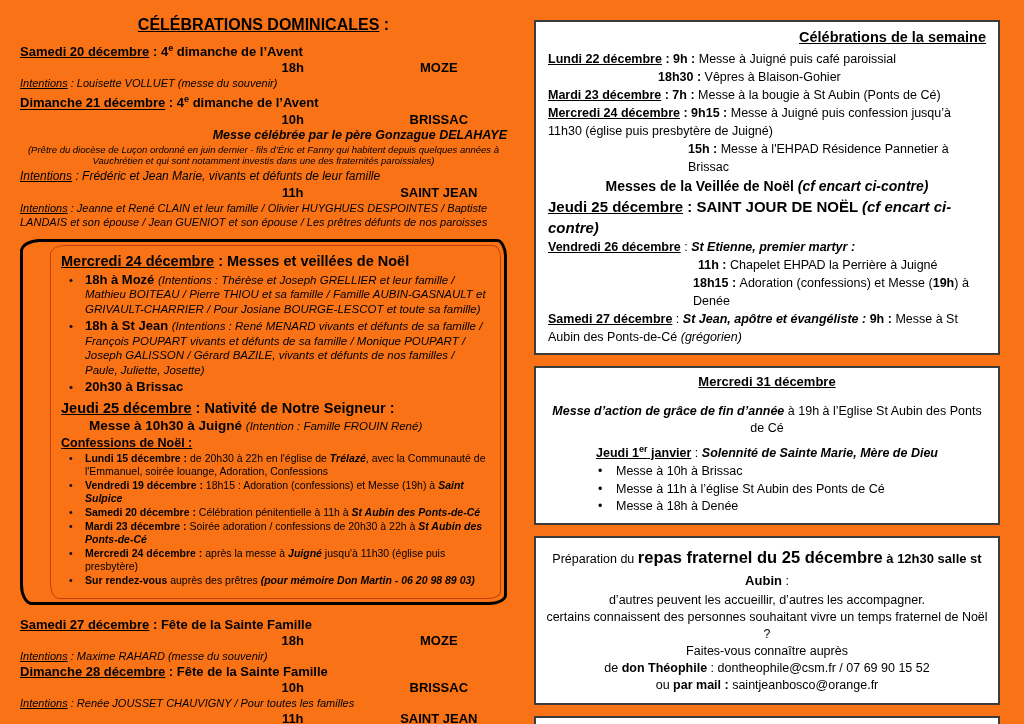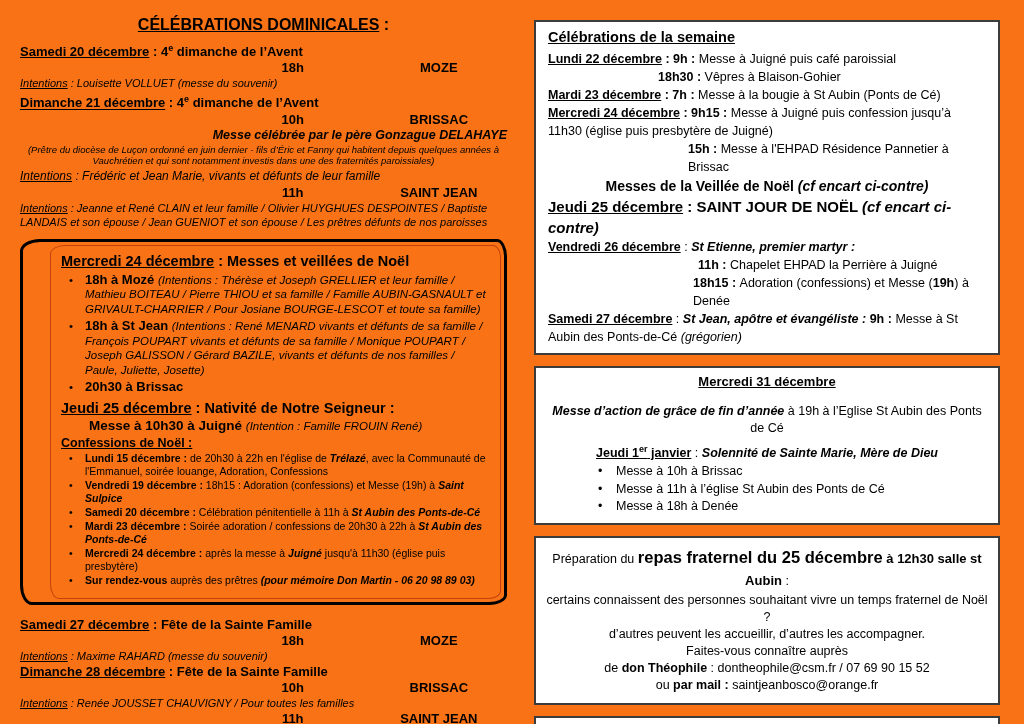--- a/index.html
+++ b/index.html
@@ -41,21 +41,21 @@
   .conftitle { font-size:12.5px; font-weight:bold; text-decoration:underline; margin:2px 0 2px; }
   ul.smallbul { list-style:none; margin-left:6px; }
   ul.smallbul > li { position:relative; padding-left:18px; font-size:10.5px; line-height:13px; margin-bottom:1px; }
   ul.smallbul > li .lead { font-weight:bold; }
   ul.smallbul > li .em { font-weight:bold; font-style:italic; }
 
   
   .col-right { position:absolute; left:534px; top:20px; width:466px; }
   .rbox { border:2px solid #3c3c3c; background:#fff; padding:6px 12px 7px; margin-bottom:11px; }
   .rbox1 { font-size:12.5px; line-height:18px; }
-  .rtitle { text-align:left; font-weight:bold; font-size:14.5px; text-decoration:underline; margin-bottom:4px; }
+  .rtitle { text-align:right; font-weight:bold; font-size:14.5px; text-decoration:underline; margin-bottom:4px; }
   .wline { }
   .wline .date { font-weight:bold; text-decoration:underline; }
   .wline .mid { font-weight:bold; }
   .wline .em { font-weight:bold; font-style:italic; }
   .ind110 { margin-left:110px; } .ind140 { margin-left:140px; }
   .ind150 { margin-left:150px; } .ind145 { margin-left:145px; }
   .veille { text-align:center; font-size:14px; font-weight:bold; line-height:20px; }
   .veille .note, .noelline .note { font-style:italic;text-align:center; }
   .noelline { font-size:15px; font-weight:bold; line-height:21px; }
   .noelline .date { text-decoration:underline; }
@@ -170,22 +170,22 @@
       <div class="janline"><span class="date"><span>Jeudi 1</span><sup>er</sup><span> janvier</span></span><span> : </span><span class="em">Solennité de Sainte Marie, Mère de Dieu</span></div>
       <ul class="rbul">
         <li><span class="dot">•</span><span>Messe à 10h à Brissac</span></li>
         <li><span class="dot">•</span><span>Messe à 11h à l’église St Aubin des Ponts de Cé</span></li>
         <li><span class="dot">•</span><span>Messe à 18h à Denée</span></li>
       </ul>
     </div>
 
     <div class="rbox rbox3">
       <div class="r3first"><span>Préparation du </span><span class="r3big">repas fraternel du 25 décembre</span><span class="r3b"> à </span><span class="r3b">12h30 salle st Aubin</span><span> :</span></div>
+      <div>d’autres peuvent les accueillir, d’autres les accompagner.</div>
       <div>certains connaissent des personnes souhaitant vivre un temps fraternel de Noël ?</div>
-      <div>d’autres peuvent les accueillir, d’autres les accompagner.</div>
       <div>Faites-vous connaître auprès</div>
       <div><span>de </span><span class="bold">don Théophile</span><span> : dontheophile@csm.fr / 07 69 90 15 52</span></div>
       <div><span>ou </span><span class="bold">par mail :</span><span> saintjeanbosco@orange.fr</span></div>
     </div>
 
     <div class="rbox rbox4">
       <div class="r4title">VIVRE ET AIMER, Mouvement d’église</div>
 
     </div>
   </div>

